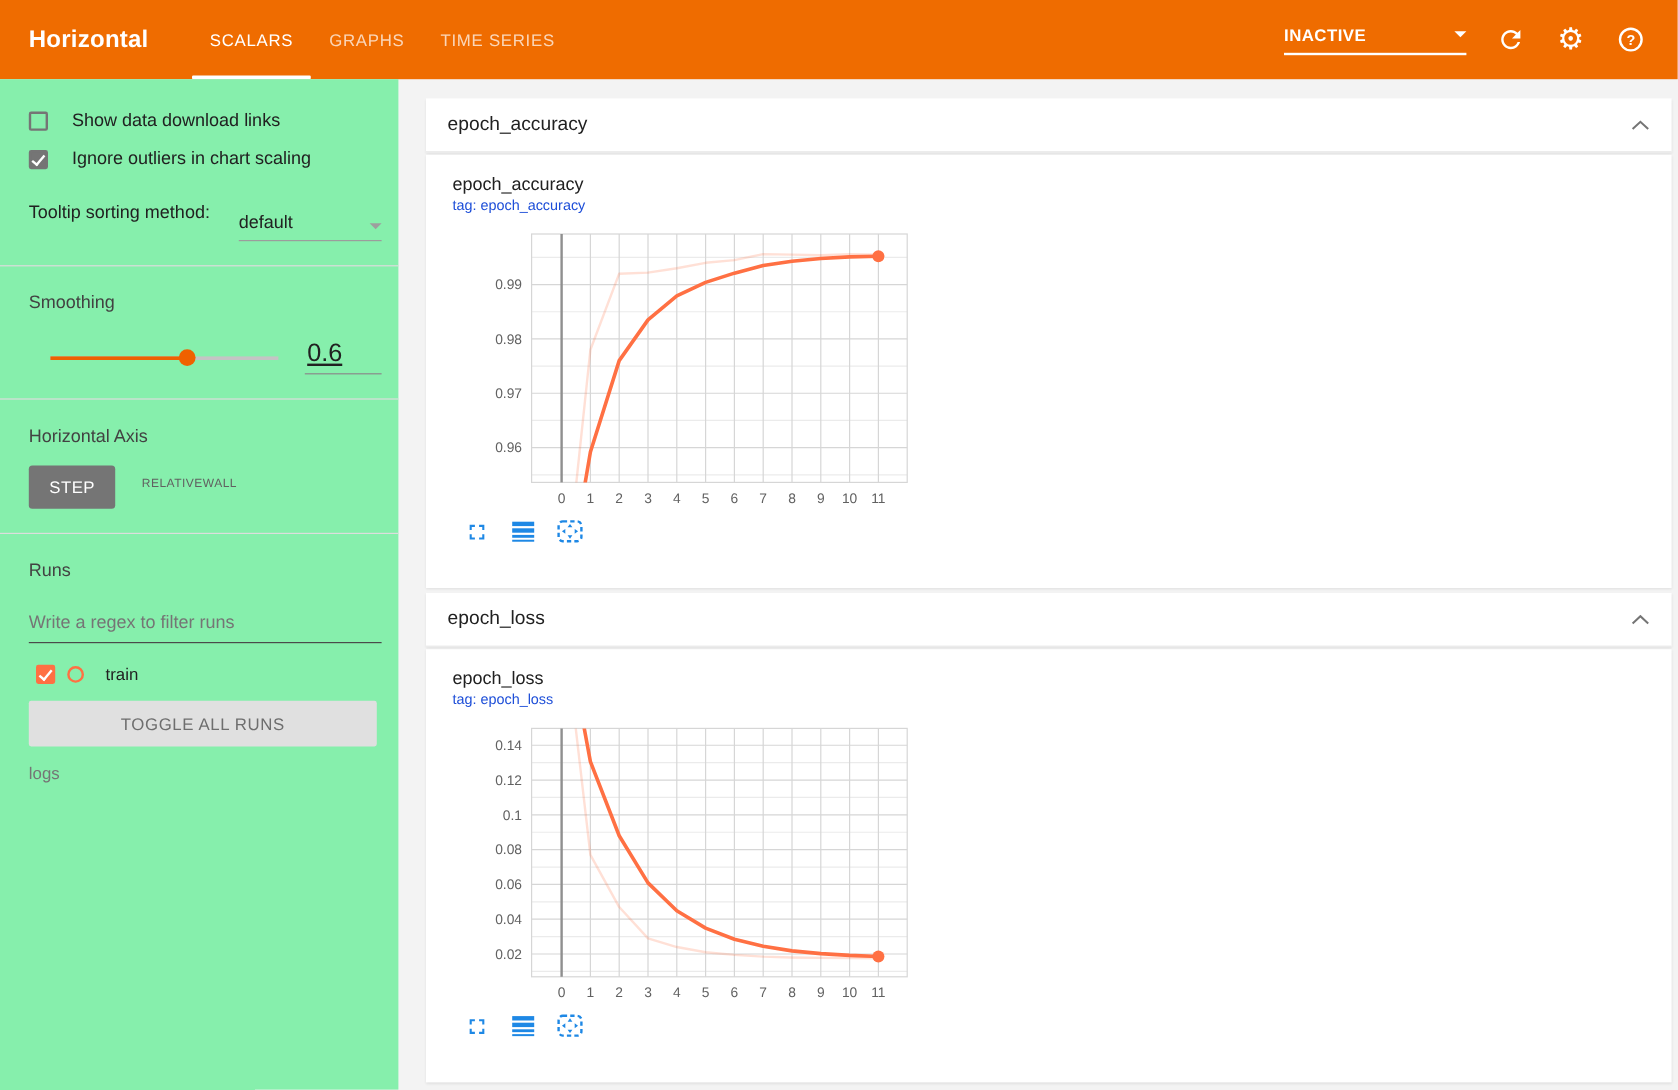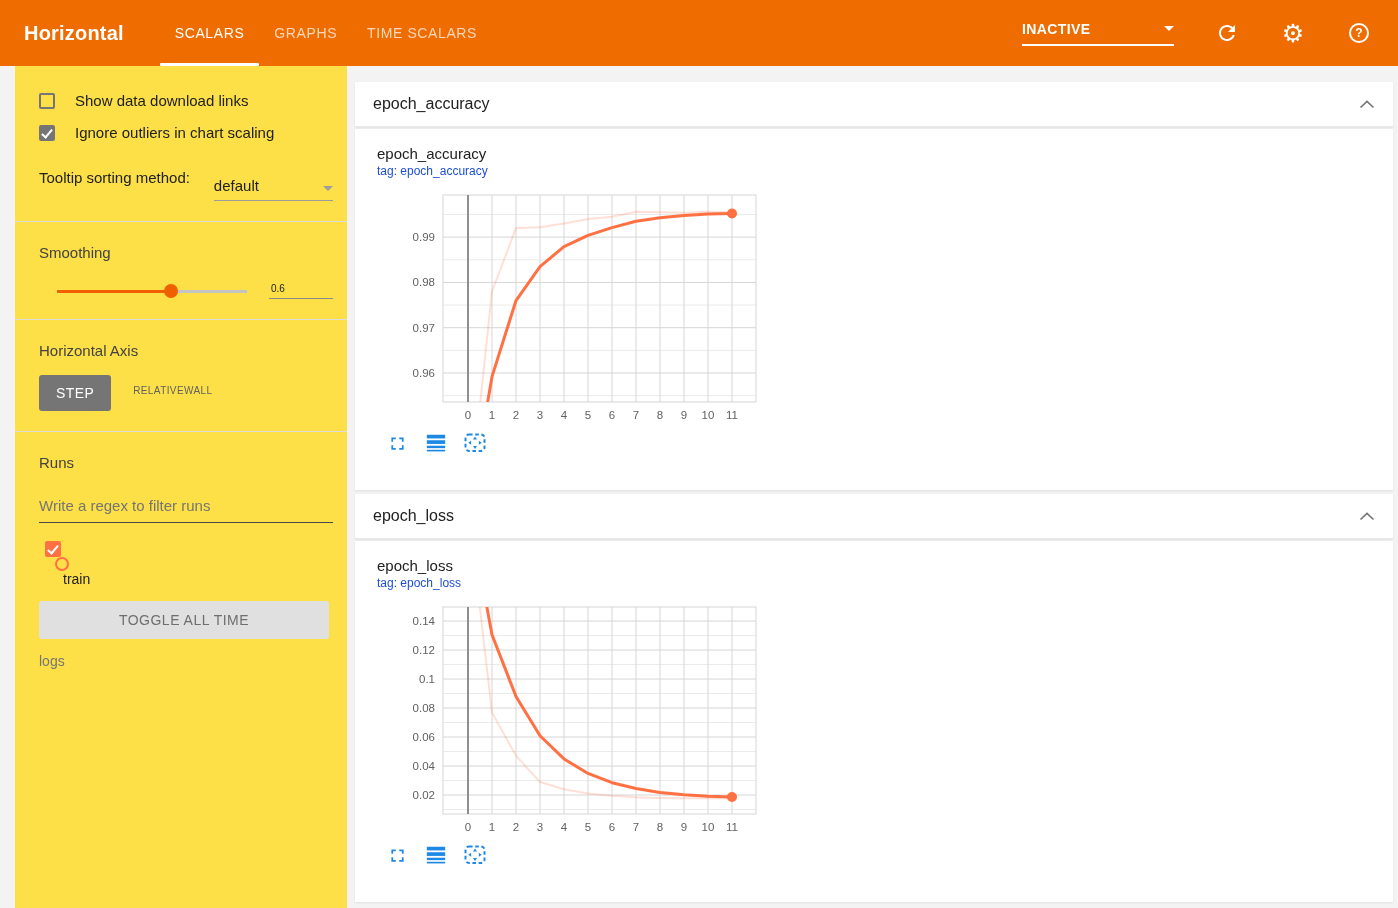--- a/index.html
+++ b/index.html
@@ -9,32 +9,32 @@
   
   .appbar { position:absolute; left:0; top:0; width:1398px; height:66px;
     background:#ef6c00; display:flex; align-items:center; color:#fff; }
   .logo { font-size:20px; font-weight:bold; margin-left:24px; letter-spacing:.2px; }
   .tabs { display:flex; height:66px; margin-left:36px; }
   .tab { position:relative; display:flex; align-items:center; padding:0 15px;
     font-size:14px; letter-spacing:.6px; color:rgba(255,255,255,.72); cursor:pointer; }
   .tab.active { color:#fff;text-align:center; }
   .tab.active::after { content:""; position:absolute; left:0; right:0; bottom:0;
     height:3px; background:#fff; border-radius:1px; }
-  .appbar-right { margin-left:auto; display:flex; align-items:center; gap:40px; margin-right:26px; }
+  .appbar-right { margin-left:auto; display:flex; align-items:center; gap:24px; margin-right:26px; }
   .status-select { width:152px; border-bottom:2px solid #fff; padding-bottom:7px;
     display:flex; align-items:center; justify-content:space-between; cursor:pointer; }
   .status-select .val { font-size:14px; font-weight:bold; letter-spacing:.4px; }
   .caret-down-white { width:0; height:0; border-left:5px solid transparent;
     border-right:5px solid transparent; border-top:5px solid #fff; }
   .hicon { width:26px; height:26px; display:flex; align-items:center; justify-content:center; cursor:pointer; }
   .gear-glyph { font-size:25px; line-height:26px; color:#fff; }
 
   
-  .sidebar { position:absolute; left:15px; top:66px; width:332px; height:842px;
-    background:#fde047; padding-top:26px; }
+  .sidebar { position:absolute; left:0; top:66px; width:332px; height:842px;
+    background:#86efac; padding-top:26px; }
   .cb-row { display:flex; align-items:center; gap:20px; margin:0 14px 15px 24px; cursor:pointer; }
   .cb { width:16px; height:16px; border:2px solid #757575; border-radius:2px; flex:0 0 auto;
     display:flex; align-items:flex-start; justify-content:center; }
   .cb.checked { background:#757575; border-color:#757575; }
   .cb.checked::after { content:""; width:4px; height:9px; border:solid #fff;
     border-width:0 2px 2px 0; transform:rotate(40deg); margin-top:0px; }
   .cb.run { border-color:#ff7043; }
   .cb.run.checked { background:#ff7043; border-color:#ff7043; }
   .cb-label { font-size:15px; color:#212121; }
 
@@ -49,35 +49,35 @@
   .divider { border-top:1px solid #ddd; margin-top:20px; }
   .group-title { font-size:15px; color:#424242; margin:22px 14px 0 24px; }
 
   .smooth-row { display:flex; align-items:center; margin:22px 14px 0 24px; }
   .slider { position:relative; flex:0 0 190px; height:16px; margin-left:18px; cursor:pointer; }
   .slider .track { position:absolute; top:7px; left:0; right:0; height:3px; background:#c4c4c4; }
   .slider .fill { position:absolute; top:7px; left:0; width:60%; height:3px; background:#ef6100; }
   .slider .thumb { position:absolute; top:1px; left:calc(60% - 7px); width:14px; height:14px;
     border-radius:50%; background:#ef6100; }
   .smooth-val { margin-left:22px; width:64px; border-bottom:1px solid #8a8a8a;
-    font-size:10px; padding:0 0 4px 2px; }
+    font-size:21px; padding:0 0 4px 2px;text-decoration:underline; }
 
   .axis-btns { display:flex; align-items:flex-start; margin:16px 14px 0 24px; }
   .btn-step { background:#757575; color:#fff; font-size:14px; letter-spacing:.4px;
     border:none; border-radius:3px; padding:10px 17px; cursor:pointer; }
   .btn-flat { background:none; border:none; color:#616161; font-size:10px;
     letter-spacing:.4px; padding:10px 0; cursor:pointer; }
   .btn-relative { margin-left:22px; }
   .btn-wall { }
 
   .regex-input { display:block; width:294px; margin:20px 14px 0 24px; border:none; background:none;
     border-bottom:1px solid #4a4a4a; font-size:15px; padding:6px 0 8px 0; outline:none;
     font-family:"Liberation Sans", sans-serif; color:#212121; }
   .regex-input::placeholder { color:#757575; }
-  .run-row { display:flex; margin:18px 14px 0 30px; cursor:pointer;flex-direction:column; }
+  .run-row { display:flex; align-items:center; margin:18px 14px 0 30px; cursor:pointer; }
   .run-circle { width:14px; height:14px; border:2px solid #ff7043; border-radius:50%; margin-left:10px; }
   .run-label { font-size:14px; margin-left:18px; }
   .toggle-runs { display:block; width:290px; margin:14px 0 0 24px; background:#e0e0e0;
     border:none; border-radius:2px; color:#6e6e6e; font-size:14px; letter-spacing:.5px;
     padding:11px 0; cursor:pointer; font-family:"Liberation Sans", sans-serif; }
   .runs-footer { font-size:14px; color:#757575; margin:14px 14px 0 24px; }
 
   
   .main { position:absolute; left:355px; top:82px; width:1038px; }
   .card-header { background:#fff; height:45px; display:flex; align-items:center;
@@ -94,21 +94,21 @@
   .cicon { width:24px; height:24px; display:flex; align-items:center; justify-content:center; cursor:pointer; }
 </style>
 </head>
 <body>
 
 <div class="appbar">
   <div class="logo">Horizontal</div>
   <div class="tabs">
     <div class="tab active">SCALARS</div>
     <div class="tab">GRAPHS</div>
-    <div class="tab">TIME SCALARS</div>
+    <div class="tab">TIME SERIES</div>
   </div>
   <div class="appbar-right">
     <div class="status-select">
       <span class="val">INACTIVE</span>
       <span class="caret-down-white"></span>
     </div>
     <div class="hicon">
       <svg width="24" height="24" viewBox="0 0 24 24" fill="#fff">
           <path d="M17.65 6.35C16.2 4.9 14.21 4 12 4c-4.42 0-7.99 3.58-8 8s3.57 8 8 8c3.73 0 6.84-2.55 7.73-6h-2.08c-.82 2.33-3.04 4-5.65 4-3.31 0-6-2.69-6-6s2.69-6 6-6c1.66 0 3.14.69 4.22 1.78L13 11h7V4l-2.35 2.35z"></path>
         </svg>
@@ -164,21 +164,21 @@
   </div>
 
   <div class="divider"></div>
   <div class="group-title">Runs</div>
   <input class="regex-input" type="text" placeholder="Write a regex to filter runs" style="">
   <div class="run-row">
     <span class="cb run checked"></span>
     <span class="run-circle"></span>
     <span class="run-label">train</span>
   </div>
-  <button class="toggle-runs">TOGGLE ALL TIME</button>
+  <button class="toggle-runs">TOGGLE ALL RUNS</button>
   <div class="runs-footer">logs</div>
 </div>
 
 <div class="main">
 
   <div class="card">
     <div class="card-header">
       <span class="card-title">epoch_accuracy</span>
       <span class="collapse">
         <svg width="16" height="9" viewBox="0 0 16 9">

